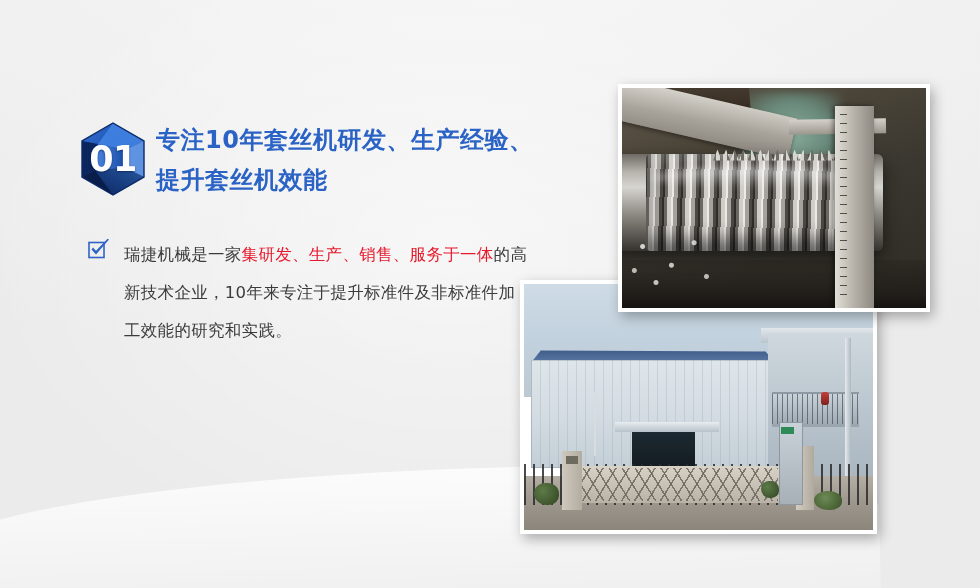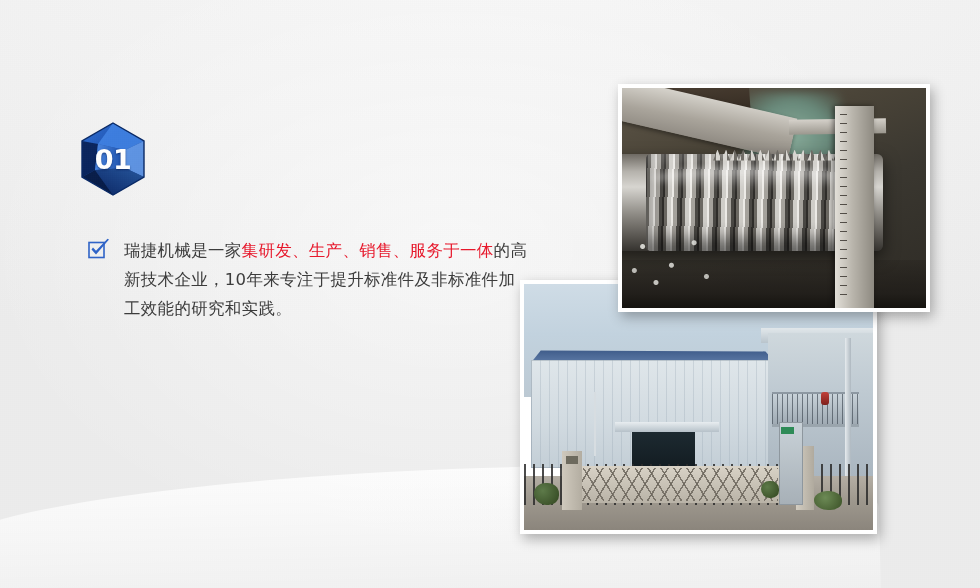--- a/index.html
+++ b/index.html
@@ -36,38 +36,38 @@
   
   .left{position:absolute;left:0;top:0;width:560px;height:588px;}
 
   .headrow{position:absolute;left:78px;top:118px;width:470px;display:flex;align-items:flex-start;}
 
   .badge{position:relative;width:70px;height:74px;flex:0 0 70px;margin-top:4px;}
   .badge svg{display:block;width:70px;height:74px;overflow:visible;}
   .badge .num{
     position:absolute;left:0;top:0;width:70px;height:74px;
     display:flex;align-items:center;justify-content:center;
-    font-size:27px;font-weight:bold;color:#ffffff;letter-spacing:-.5px;
+    font-size:35px;font-weight:bold;color:#ffffff;letter-spacing:-.5px;
     text-shadow:0 1px 2px rgba(0,20,70,.55);
     font-family:"DejaVu Sans","Liberation Sans",sans-serif;
   }
 
   .headtext{margin-left:8px;padding-top:2px;}
   .headline{
     font-size:24px;line-height:40px;font-weight:bold;color:#2a63c6;
     letter-spacing:.5px;white-space:nowrap;
     font-family:"DejaVu Sans","Liberation Sans",sans-serif;
   }
 
   .bullets{position:absolute;left:88px;top:236px;width:440px;}
   .bullet{position:relative;padding-left:36px;margin-bottom:26px;}
   .bullet .chk{position:absolute;left:0;top:3px;width:22px;height:20px;}
   .bullet .chk svg{display:block;overflow:visible;}
   .btext{
-    font-size:16.5px;line-height:29px;color:#3c3c3c;
+    font-size:16.5px;line-height:38px;color:#3c3c3c;
     letter-spacing:.3px;
     font-family:"DejaVu Sans","Liberation Sans",sans-serif;
   }
   .hl{color:#e8192c;}
 
   
   .photo{position:absolute;background:#fff;padding:4px;box-sizing:border-box;
     box-shadow:3px 5px 12px rgba(0,0,0,.30);overflow:hidden;}
   .photo .inner{width:100%;height:100%;position:relative;overflow:hidden;}
 
@@ -206,20 +206,24 @@
           <polygon points="35,1 66,19 47,28 20,22" fill="#3f7fe0" opacity=".95"></polygon>
           <polygon points="66,19 66,55 47,46 47,28" fill="#6ba2ef" opacity=".85"></polygon>
           <polygon points="4,19 20,22 17,48 4,55" fill="#0a2358" opacity=".95"></polygon>
           <polygon points="20,22 47,28 47,46 17,48" fill="url(#gB)" opacity=".9"></polygon>
           <polygon points="17,48 47,46 66,55 35,73" fill="url(#gC)" opacity=".95"></polygon>
           <polygon points="35,73 4,55 17,48" fill="#07183f" opacity=".9"></polygon>
           <polygon points="35,1 66,19 66,55 35,73 4,55 4,19" fill="none" stroke="#0a2a66" stroke-width="1.4"></polygon>
         </svg>
         <div class="num">01</div>
       </div>
+      <div class="headtext">
+        <div class="headline">专注10年套丝机研发、生产经验、</div>
+        <div class="headline">提升套丝机效能</div>
+      </div>
     </div>
 
     <div class="bullets">
 
       <div class="bullet">
         <span class="chk">
           <svg width="22" height="20" viewBox="0 0 22 20">
             <rect x="1" y="3.5" width="15" height="15" fill="none" stroke="#2f63c8" stroke-width="1.6"></rect>
             <path d="M3.5 10.5 L8 15.5 L21 0.5 L19.5 -0.2 L8 11.8 L5 8.6 Z" fill="#2f63c8"></path>
           </svg>

